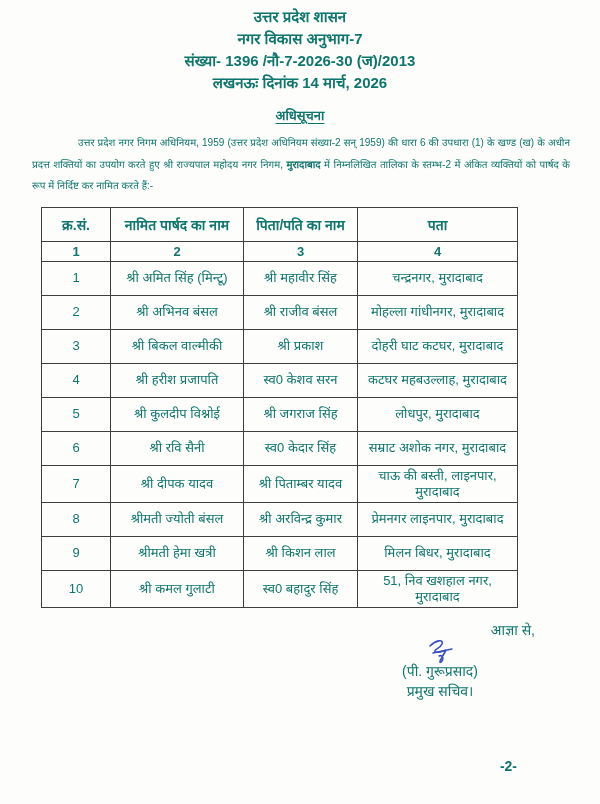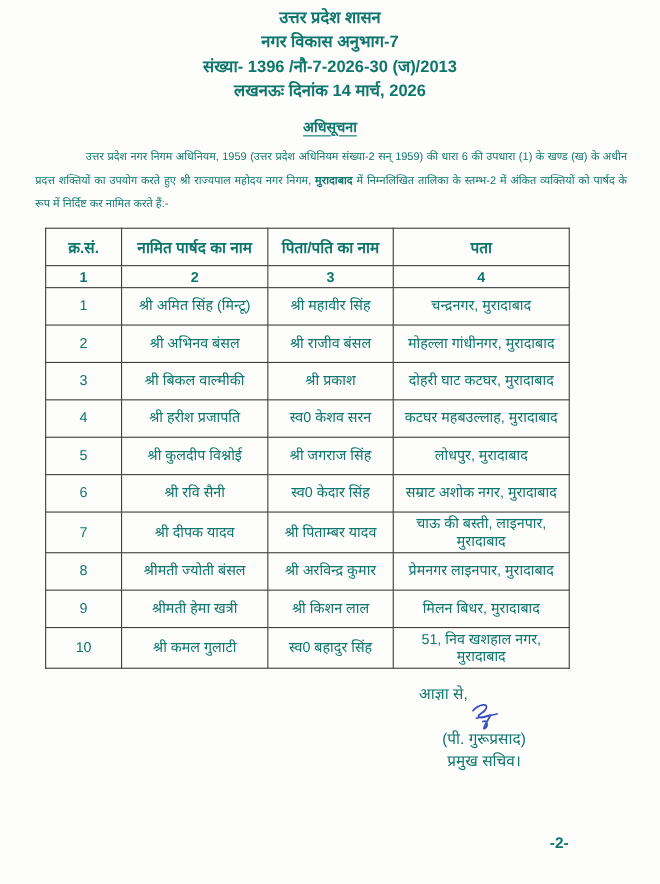--- a/index.html
+++ b/index.html
@@ -40,21 +40,21 @@
   }
   col.c1 { width: 69px; } col.c2 { width: 133px; }
   col.c3 { width: 114px; } col.c4 { width: 160px; }
   tr.hdr th { height: 34px; font-size: 14px; margin-top: 48px; }
   tr.nums td { height: 20px; font-weight: bold; }
   tbody tr td { height: 34px; line-height: 16px; }
   .sig-block {
     width: 190px; margin: 12px 0 0 345px;
     text-align: center; font-size: 14px; line-height: 20px;
   }
-  .sig-block .by-order { text-align: left; padding-left: 36px; }
+  .sig-block .by-order { text-align: right; padding-left: 36px; }
   .sig-mark { display: block; margin: -2px auto -7px auto; }
   .signatory { font-weight: normal; }
   .page-num { position: absolute; right: 83px; bottom: 30px; font-weight: bold; font-size: 14px; }
 </style>
 </head>
 <body>
 
 <div class="page">
 
   <div class="letterhead">

